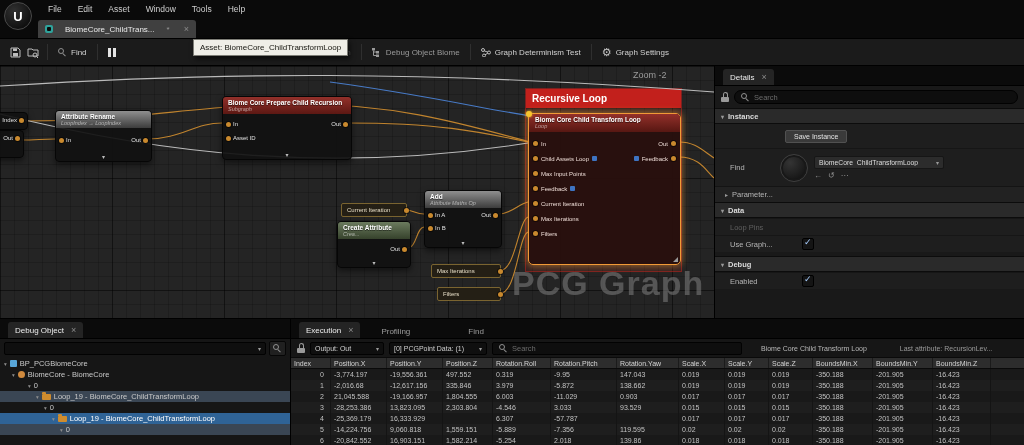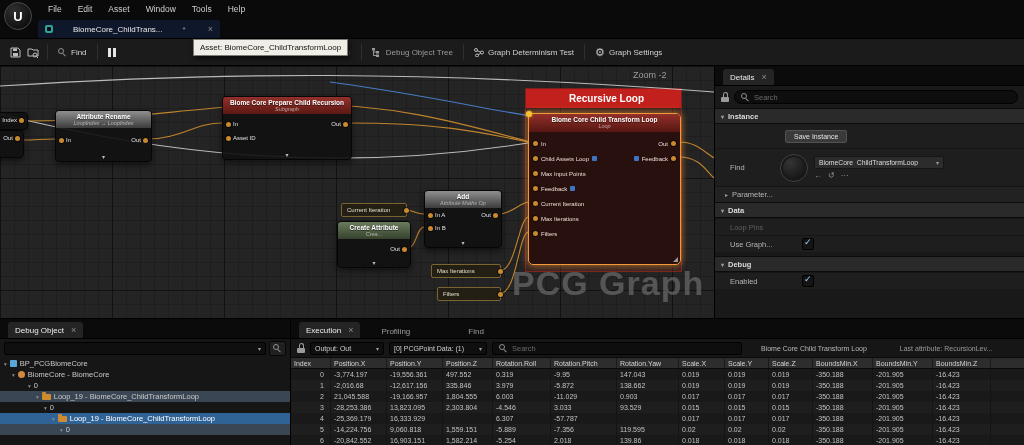--- a/index.html
+++ b/index.html
@@ -6,22 +6,22 @@
   .screen{position:relative;width:1024px;height:445px;background:#1b1b1b;overflow:hidden;
           font-family:"Liberation Sans",sans-serif;-webkit-font-smoothing:antialiased;}
   
   .menubar{position:absolute;left:0;top:0;width:100%;height:18px;background:#0a0a0a;display:flex;align-items:center;padding-left:40px;box-sizing:border-box;z-index:20;}
   .menu-item{font-size:8.5px;color:#cfcfcf;padding:0 8px;}
   .ue-logo{position:absolute;left:4px;top:2px;width:26px;height:26px;border-radius:50%;
            background:radial-gradient(circle at 35% 30%,#303030,#040404);border:1px solid #4a4a4a;z-index:40;
            display:flex;align-items:center;justify-content:center;color:#fff;font-size:13px;font-weight:bold;}
   
   .tabstrip{position:absolute;left:0;top:18px;width:100%;height:20px;background:#0a0a0a;z-index:19;}
-  .asset-tab{position:absolute;left:38px;top:2px;height:18px;background:#0f172a;border-radius:3px 3px 0 0;
-             display:flex;align-items:center;padding:8px 7px;gap:20px;box-sizing:border-box;}
+  .asset-tab{position:absolute;left:38px;top:2px;height:18px;background:#404040;border-radius:3px 3px 0 0;
+             display:flex;align-items:center;padding:8px 7px;gap:12px;box-sizing:border-box;}
   .pcg-icon{width:8px;height:8px;border-radius:2px;background:#2fa29b;position:relative;flex:none;}
   .pcg-icon::after{content:"";position:absolute;inset:2px;background:#0a0a0a;border-radius:1px;}
   .asset-tab .label{font-size:8px;color:#e9e9e9;white-space:nowrap;}
   .dirty{font-size:8px;color:#9a9a9a;}
   .tab-close{font-size:9px;color:#8a8a8a;margin-left:2px;line-height:1;}
   
   .toolbar{position:absolute;left:0;top:38px;width:100%;height:28px;background:#1b1b1b;border-top:1px solid #000;
            border-bottom:1px solid #000;display:flex;align-items:center;padding-left:6px;box-sizing:border-box;z-index:15;}
   .tb-icon{display:flex;align-items:center;justify-content:center;width:18px;height:18px;flex:none;}
   .tb-sep{width:1px;height:16px;background:#2f2f2f;margin:0 5px;flex:none;}
@@ -33,21 +33,21 @@
   .mag-icon{position:relative;width:9px;height:9px;flex:none;}
   .mag-icon::before{content:"";position:absolute;left:0;top:0;width:4px;height:4px;border:1px solid #8f8f8f;border-radius:50%;}
   .mag-icon::after{content:"";position:absolute;left:5px;top:5px;width:3.5px;height:1px;background:#8f8f8f;transform:rotate(45deg);transform-origin:0 0;}
   
   .tooltip{position:absolute;left:193px;top:39px;background:#efeee7;border:1px solid #7d7d76;color:#15150f;
            font-size:8px;padding:3px 6px;z-index:50;box-shadow:2px 3px 5px rgba(0,0,0,.6);white-space:nowrap;}
   
   .canvas{position:absolute;left: 0;top:66px;width:714px;height:252px;background-color:#242424;overflow:hidden;border-right:1px solid #000;
     background-image:linear-gradient(rgba(0,0,0,.4) 1px,transparent 1px),linear-gradient(90deg,rgba(0,0,0,.4) 1px,transparent 1px),
                      linear-gradient(rgba(0,0,0,.16) 1px,transparent 1px),linear-gradient(90deg,rgba(0,0,0,.16) 1px,transparent 1px);
-    background-size:112px 112px,112px 112px,14px 14px,14px 14px;text-align:center;}
+    background-size:112px 112px,112px 112px,14px 14px,14px 14px;}
   .wires{position:absolute;left:0;top:0;z-index:2;}
   .wires path{fill:none;stroke-width:1.1;opacity:.95;}
   .w-o{stroke:var(--wire-orange,#c9892e);} .w-w{stroke:#c3c3c3;stroke-width:1;} .w-b{stroke:var(--wire-blue,#4a7fd0);}
   .zoom-label{position:absolute;left:633px;top:4px;font-size:9px;color:#9b9b9b;z-index:1;}
   .watermark{position:absolute;left:512px;top:198px;font-size:34px;font-weight:bold;color:rgba(135,135,135,.5);z-index:1;letter-spacing:1px;}
   .node{position:absolute;background:rgba(17,17,17,.92);border:1px solid #060606;border-radius:4px;z-index:3;box-shadow:0 3px 6px rgba(0,0,0,.5);}
   .node-head{padding:2px 5px;border-radius:3px 3px 0 0;}
   .head-gray{background:linear-gradient(#8f8f8f,#3c3c3c);}
   .head-red{background:linear-gradient(#93302a,#5c1813);}
   .head-green{background:linear-gradient(#6b7b5e,#36422c);}
@@ -201,21 +201,21 @@
     <span class="tb-sep"></span>
     <span class="tb-btn" style="color:#9a9a9a">
       <svg width="10" height="9" viewBox="0 0 10 9">
           <rect x="0" y="0" width="3" height="2.5" fill="#9a9a9a"></rect>
           <rect x="4" y="3" width="3" height="2.5" fill="#9a9a9a"></rect>
           <rect x="4" y="6.5" width="3" height="2.5" fill="#9a9a9a"></rect>
           <line x1="1.5" y1="2.5" x2="1.5" y2="7.5" stroke="#9a9a9a"></line>
           <line x1="1.5" y1="4" x2="4" y2="4" stroke="#9a9a9a"></line>
           <line x1="1.5" y1="7.5" x2="4" y2="7.5" stroke="#9a9a9a"></line>
         </svg>
-      <span>Debug Object Tree</span>
+      <span>Debug Object Biome</span>
     </span>
     <span class="tb-sep"></span>
     <span class="tb-btn">
       <svg width="10" height="9" viewBox="0 0 10 9">
           <circle cx="2" cy="2" r="1.5" fill="none" stroke="#bdbdbd"></circle>
           <circle cx="8" cy="4.5" r="1.5" fill="none" stroke="#bdbdbd"></circle>
           <circle cx="3" cy="7.5" r="1.5" fill="none" stroke="#bdbdbd"></circle>
           <line x1="3.2" y1="2.8" x2="6.8" y2="4.2" stroke="#bdbdbd"></line>
           <line x1="4" y1="6.8" x2="6.8" y2="5.2" stroke="#bdbdbd"></line>
         </svg>

